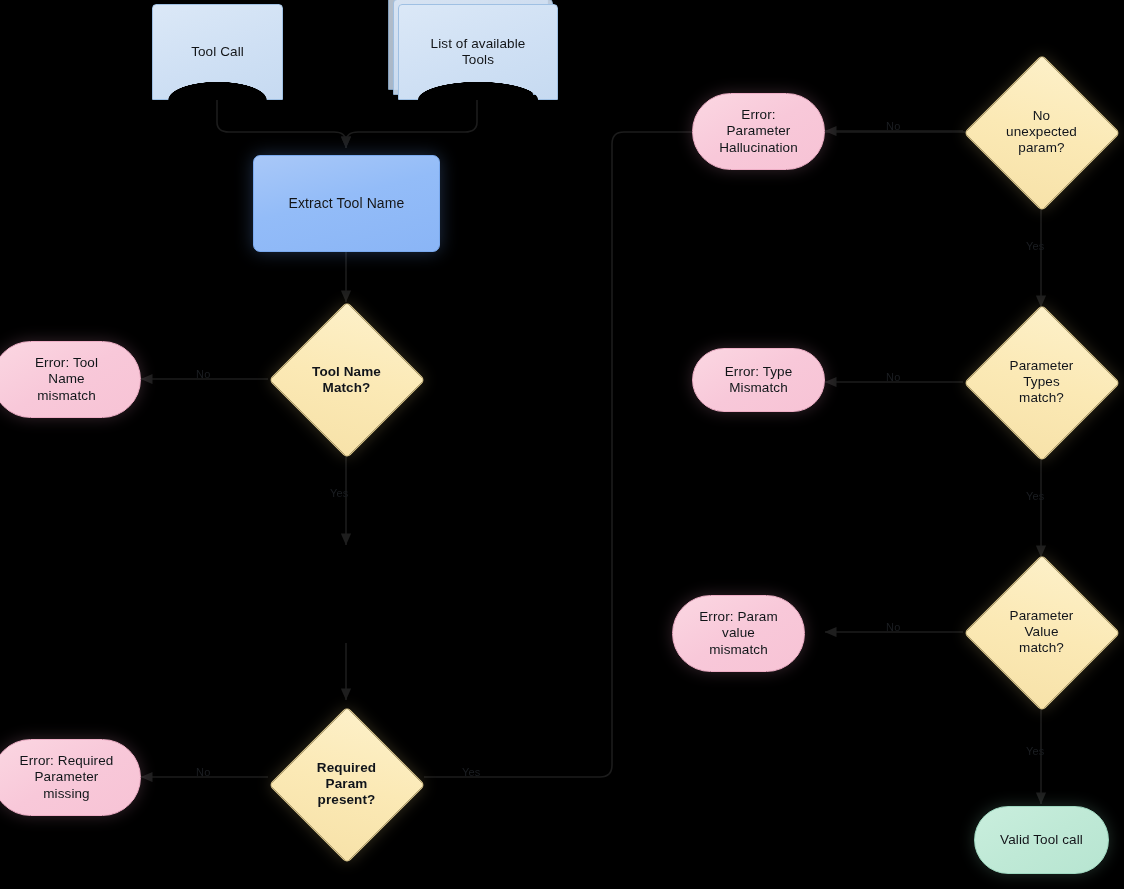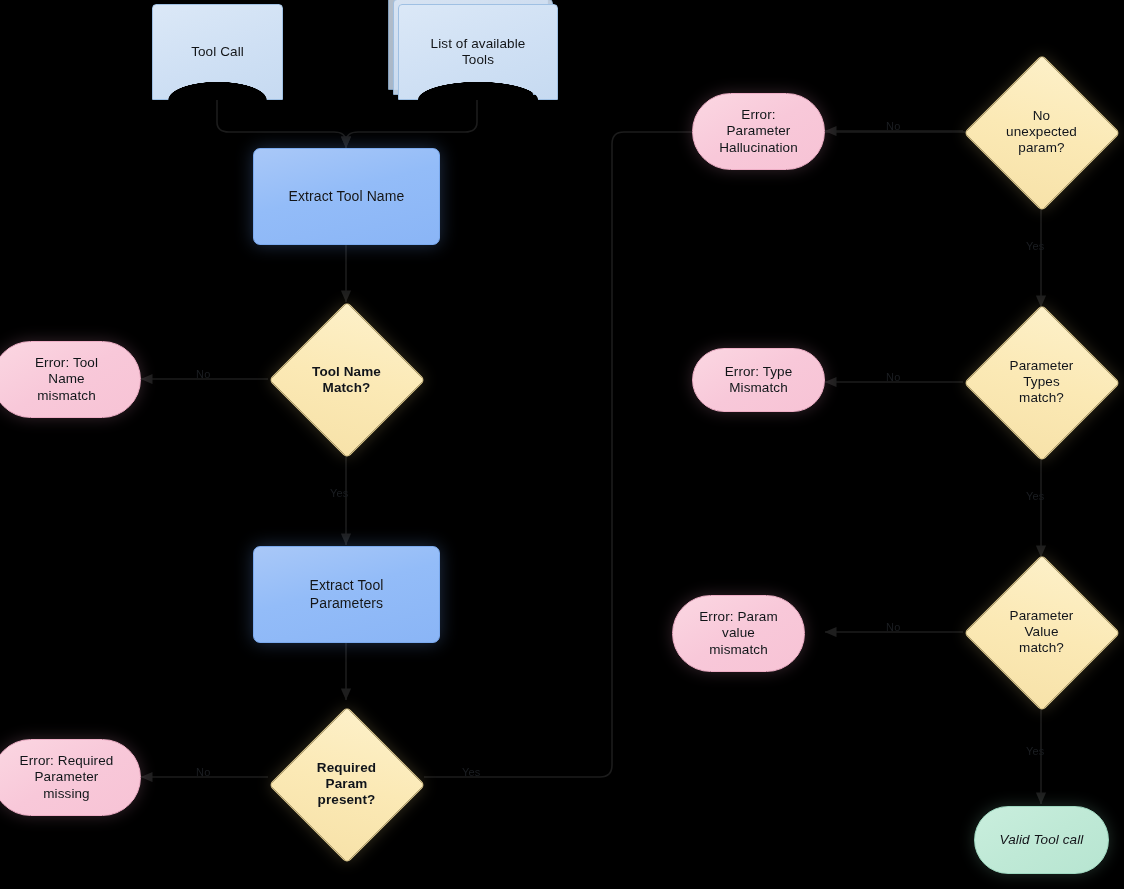--- a/index.html
+++ b/index.html
@@ -57,20 +57,21 @@
   }
   .doc.stack2 { transform: translate(-10px,-10px); opacity: .82; }
   .doc.stack3 { transform: translate(-5px,-5px); opacity: .9; }
 
   
   .proc {
     background: linear-gradient(165deg,#a9c8f8 0%, #93bcf8 45%, #8ab5f6 100%);
     border: 1.4px solid #7aa9ee;
     border-radius: 7px;
     box-shadow: 0 0 18px rgba(110,160,240,0.30);
+    margin-top: 7px;
   }
   .proc .label { font-size: 14px; }
 
   
   .diamond-wrap { position: absolute; }
   .diamond-shape {
     position: absolute;
     left: 50%; top: 50%;
     width: 70.71%; height: 70.71%;
     transform: translate(-50%,-50%) rotate(45deg);
@@ -94,21 +95,20 @@
   }
   .pill.error {
     background: linear-gradient(150deg,#fbd7e2 0%, #f8c8d9 50%, #f7c3d5 100%);
     border: 1.3px solid #eeaec6;
     box-shadow: 0 0 16px rgba(240,170,200,0.22);
   }
   .pill.success {
     background: linear-gradient(150deg,#c9eedd 0%, #bfe9d6 50%, #b7e5d1 100%);
     border: 1.3px solid #9ed8c0;
     box-shadow: 0 0 16px rgba(160,225,195,0.22);
-    font-style: italic;
   }
 
   .edge-label {
     position: absolute;
     color: #1b1e22;
     font-size: 11px;
     letter-spacing: .2px;
     z-index: 2;
     white-space: nowrap;
   }
@@ -189,24 +189,20 @@
     <span class="label">Tool Name
 Match?</span>
   </div>
 
   <div class="node pill error" style="left:-8px; top:341px; width:149px; height:77px;">
     <span class="label">Error: Tool
 Name
 mismatch</span>
   </div>
 
-  <div class="node proc" style="left:253px; top:546px; width:187px; height:97px;">
-    <span class="label">Extract Tool
-Parameters</span>
-  </div>
 
   <div class="diamond-wrap node" style="left:268px; top:706px; width:157px; height:157px;font-weight:bold;">
     <div class="diamond-shape"></div>
     <span class="label">Required
 Param
 present?</span>
   </div>
 
   <div class="node pill error" style="left:-8px; top:739px; width:149px; height:77px;">
     <span class="label">Error: Required

